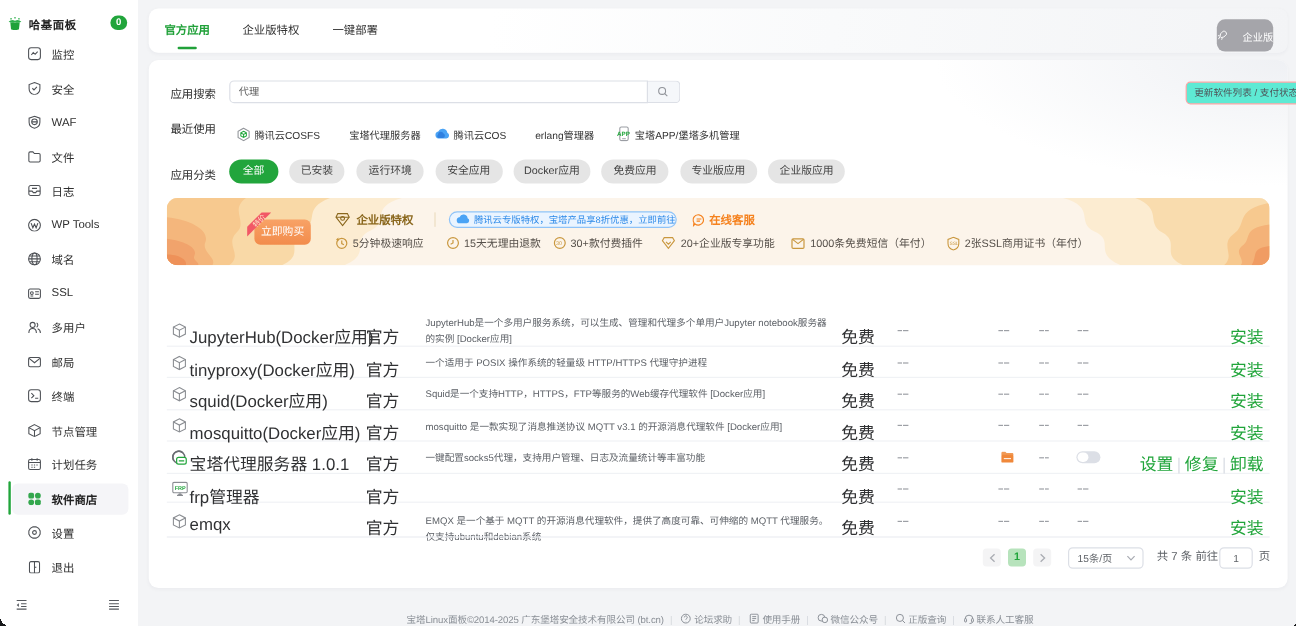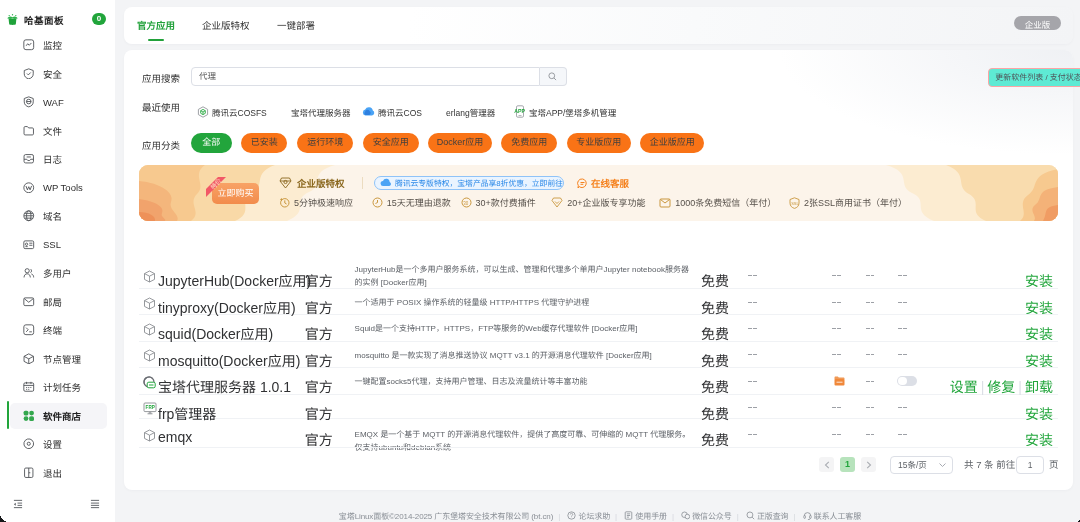--- a/index.html
+++ b/index.html
@@ -19,38 +19,38 @@
 .mitem.sel .mt { font-weight:bold; color:#222; }
 #side-bot svg { position:absolute; }
 #corner-bl { position:absolute; left:0; bottom:0; width:9px; height:9px; background:radial-gradient(circle at 9px 0px, transparent 9px, #17181a 9px); }
 #corner-br { position:absolute; right:0; bottom:0; width:4px; height:4px; background:radial-gradient(circle at 0px 0px, transparent 4px, #17181a 4px); }
 
 
 #tabcard { position:absolute; left:124px; top:7px; width:949px; height:37px; background:linear-gradient(97deg,#ffffff 30%,#f9fafb 60%,#f3f4f6 100%); border-radius:8px; box-shadow:0 1px 3px rgba(30,40,60,0.03); overflow:hidden; }
 #tabcard .tab { position:absolute; top:0; height:37px; line-height:37px; font-size:9.5px; color:#333; }
 #tabcard .tab.act { color:#21a13a; font-weight:bold; }
 #tabcard .underline { position:absolute; left:24px; top:31.5px; width:16px; height:2.8px; border-radius:1.4px; background:#21a13a; }
-#entbadge { position:absolute; left:890px; top:9px; width:47px; height:14px; background:#a5a5aa; border-radius:7px; color:#fff; font-size:8.5px; display:flex; align-items:center; justify-content:space-between; gap:2px;flex-direction:column; }
+#entbadge { position:absolute; left:890px; top:9px; width:47px; height:27px; background:#a5a5aa; border-radius:7px; color:#fff; font-size:8.5px; display:flex; align-items:center; justify-content:space-between; gap:2px; }
 
 
 #card { position:absolute; left:124px; top:50px; width:949px; height:440px; background:#fff; border-radius:8px; box-shadow:0 1px 3px rgba(30,40,60,0.03); }
 #card::before { content:""; position:absolute; right:0; top:0; width:420px; height:150px; border-radius:0 8px 0 0; background:radial-gradient(ellipse 420px 150px at 100% 0%, rgba(236,238,242,0.85), rgba(236,238,242,0) 70%); pointer-events:none; }
 .lbl { position:absolute; left:18px; font-size:9.5px; color:#2e2e2e; }
 
 
 #searchinput { position:absolute; left:67px; top:17px; width:349px; height:19px; border:1px solid #dcdfe6; border-radius:4px 0 0 4px; background:#fff; font-size:8.5px; color:#5a5a5a; line-height:17px; padding-left:7px; }
 #searchbtn { position:absolute; left:416px; top:17px; width:26.5px; height:19px; border:1px solid #dcdfe6; border-left:none; border-radius:0 4px 4px 0; background:#f5f7fa; display:flex; align-items:center; justify-content:center; }
 #updbtn { position:absolute; left:832px; top:18px; width:101px; height:19px; border:1px solid #fca5a5; border-radius:4px; background:#5eead4; font-size:8px; color:#4f5358; text-align:center; line-height:17px;margin-left:32px; }
 
 
 .ritem { position:absolute; top:55px; height:13px; display:flex; align-items:center; font-size:8.5px; color:#333; white-space:nowrap; }
 .ritem svg { margin-right:3px; }
 
 
-.pill { position:absolute; top:83px; height:19.5px; border-radius:10px; background:#f97316; font-size:9px; color:#3f3f3f; text-align:center; line-height:19.5px; }
+.pill { position:absolute; top:83px; height:19.5px; border-radius:10px; background:#e5e5e5; font-size:9px; color:#3f3f3f; text-align:center; line-height:19.5px; }
 .pill.on { background:#22a53c; color:#fff; }
 
 
 #banner { position:absolute; left:15px; top:115px; width:919px; height:56px; border-radius:9px; background:#fcf4ea; overflow:hidden; }
 #banner .wl,#banner .wr { position:absolute; top:0; height:56px; }
 #buybtn { position:absolute; left:73px; top:17.5px; width:47px; height:21px; background:linear-gradient(180deg,#f8a266,#f28c4c); border-radius:5px; color:#fff; font-size:9px; text-align:center; line-height:21px; z-index:3; }
 #ribbon { position:absolute; left:64px; top:9px; width:28px; height:28px; z-index:4; }
 .brow1 { position:absolute; top:10px; height:16px; display:flex; align-items:center; }
 .brow2 { position:absolute; top:31px; height:13px; display:flex; align-items:center; font-size:9px; color:#56504a; white-space:nowrap; }
 .brow2 svg { margin-right:4px; }

